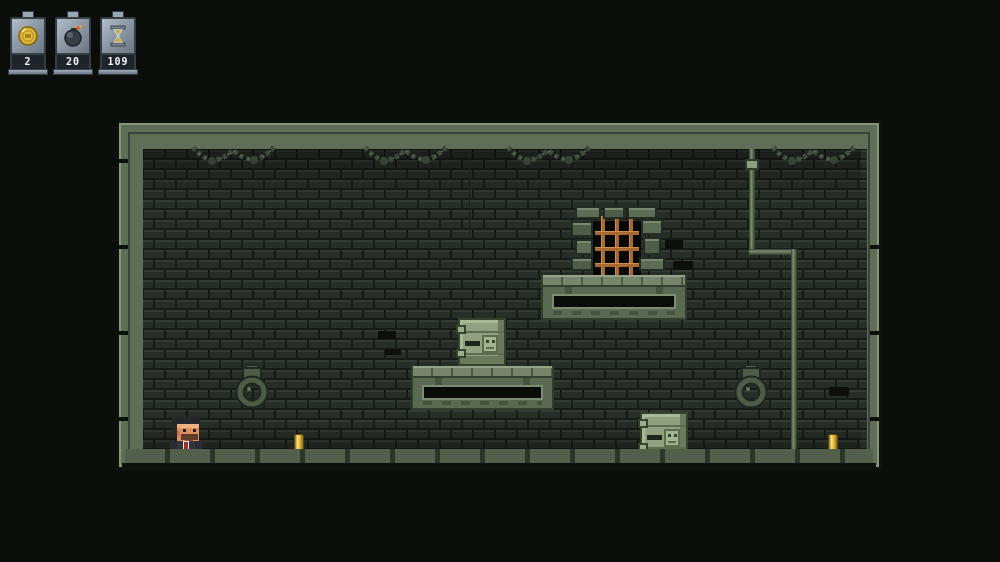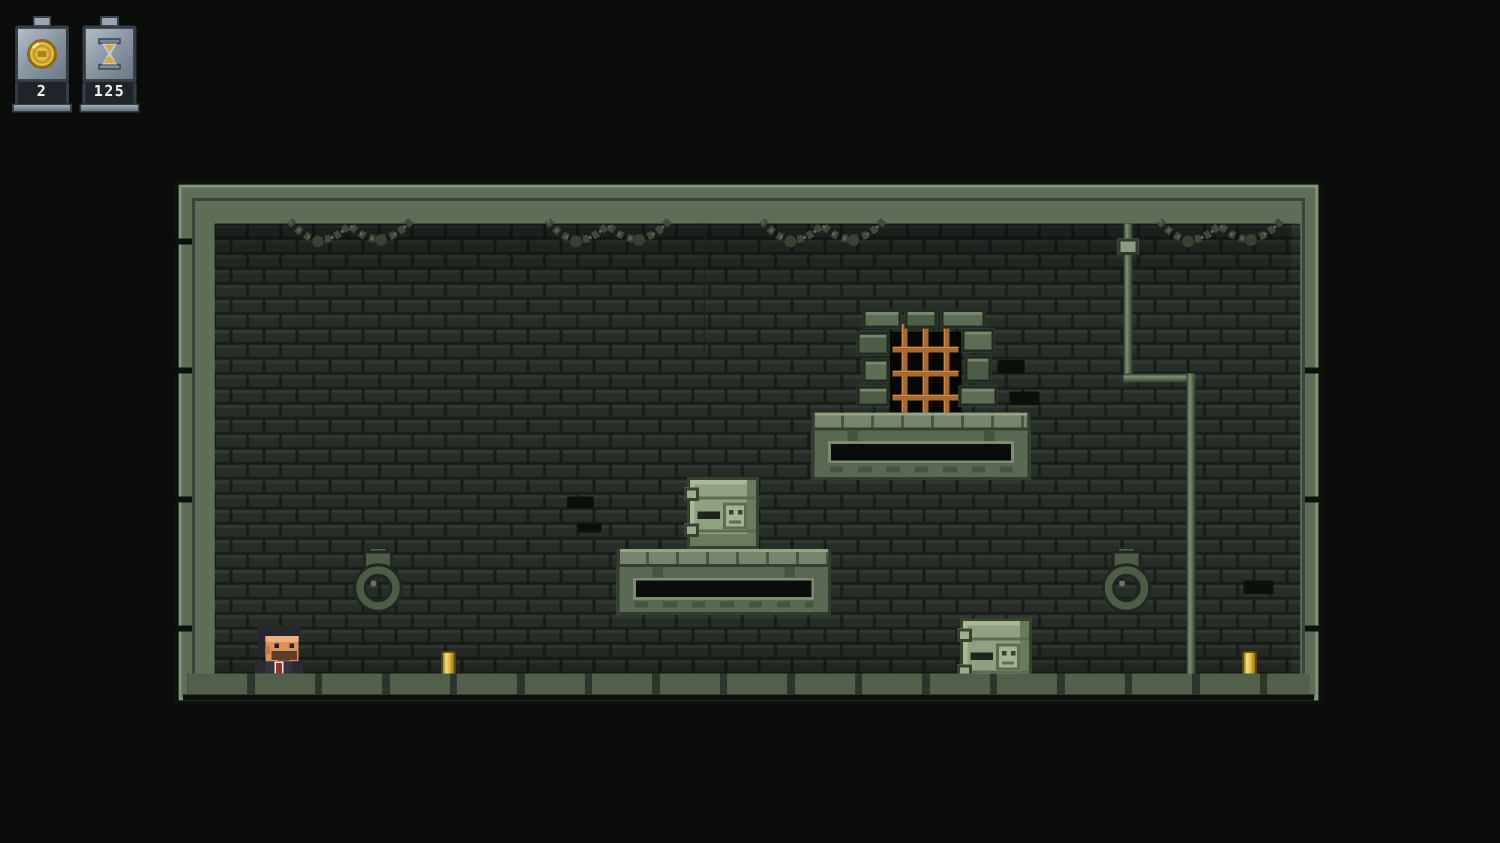--- a/index.html
+++ b/index.html
@@ -92,33 +92,48 @@
           <circle cx="11" cy="11" r="9" fill="#e6bf3e" stroke="#8a6a1a" stroke-width="2"></circle>
           <circle cx="11" cy="11" r="5.5" fill="none" stroke="#c49a28" stroke-width="2"></circle>
           <path d="M5,7 A8 8 0 0 1 9,4" stroke="#f8e88a" stroke-width="2" fill="none"></path>
           <rect x="8" y="9" width="6" height="4" fill="#a8821e"></rect>
         </svg>
       </div>
       <div class="hud-band">2</div>
       <div class="hud-flange"></div>
     </div>
 
+    <div class="hud-panel">
+      <div class="hud-tab"></div>
+      <div class="hud-body">
+        <svg width="22" height="22" viewBox="0 0 22 22">
+          <rect x="9" y="3" width="6" height="5" fill="#2c3138"></rect>
+          <circle cx="11" cy="13" r="8" fill="#383e45" stroke="#1e2227" stroke-width="1.5"></circle>
+          <circle cx="8" cy="10" r="3" fill="#5a636c"></circle>
+          <circle cx="16" cy="3" r="2" fill="#e05a28"></circle>
+          <circle cx="18.5" cy="1.5" r="1.2" fill="#f0a83c"></circle>
+          <circle cx="14" cy="1.5" r="1" fill="#f0a83c"></circle>
+        </svg>
+      </div>
+      <div class="hud-band">20</div>
+      <div class="hud-flange"></div>
+    </div>
 
     <div class="hud-panel">
       <div class="hud-tab"></div>
       <div class="hud-body">
         <svg width="22" height="22" viewBox="0 0 22 22">
           <rect x="4" y="1" width="14" height="3" fill="#7b8894" stroke="#3d454f"></rect>
           <rect x="4" y="18" width="14" height="3" fill="#7b8894" stroke="#3d454f"></rect>
           <polygon points="6,4 16,4 12,11 16,18 6,18 10,11" fill="#cdd6dd" opacity="0.85"></polygon>
           <polygon points="8,5 14,5 11,10 8,5" fill="#d6a93a"></polygon>
           <polygon points="7,17 15,17 11,12 7,17" fill="#d6a93a"></polygon>
         </svg>
       </div>
-      <div class="hud-band">125</div>
+      <div class="hud-band">109</div>
       <div class="hud-flange"></div>
     </div>
   </div>
 
   <div id="room">
 
     <div id="wall">
       <svg width="724" height="306">
         <defs>
           <pattern id="bk" width="44" height="20" patternUnits="userSpaceOnUse">

